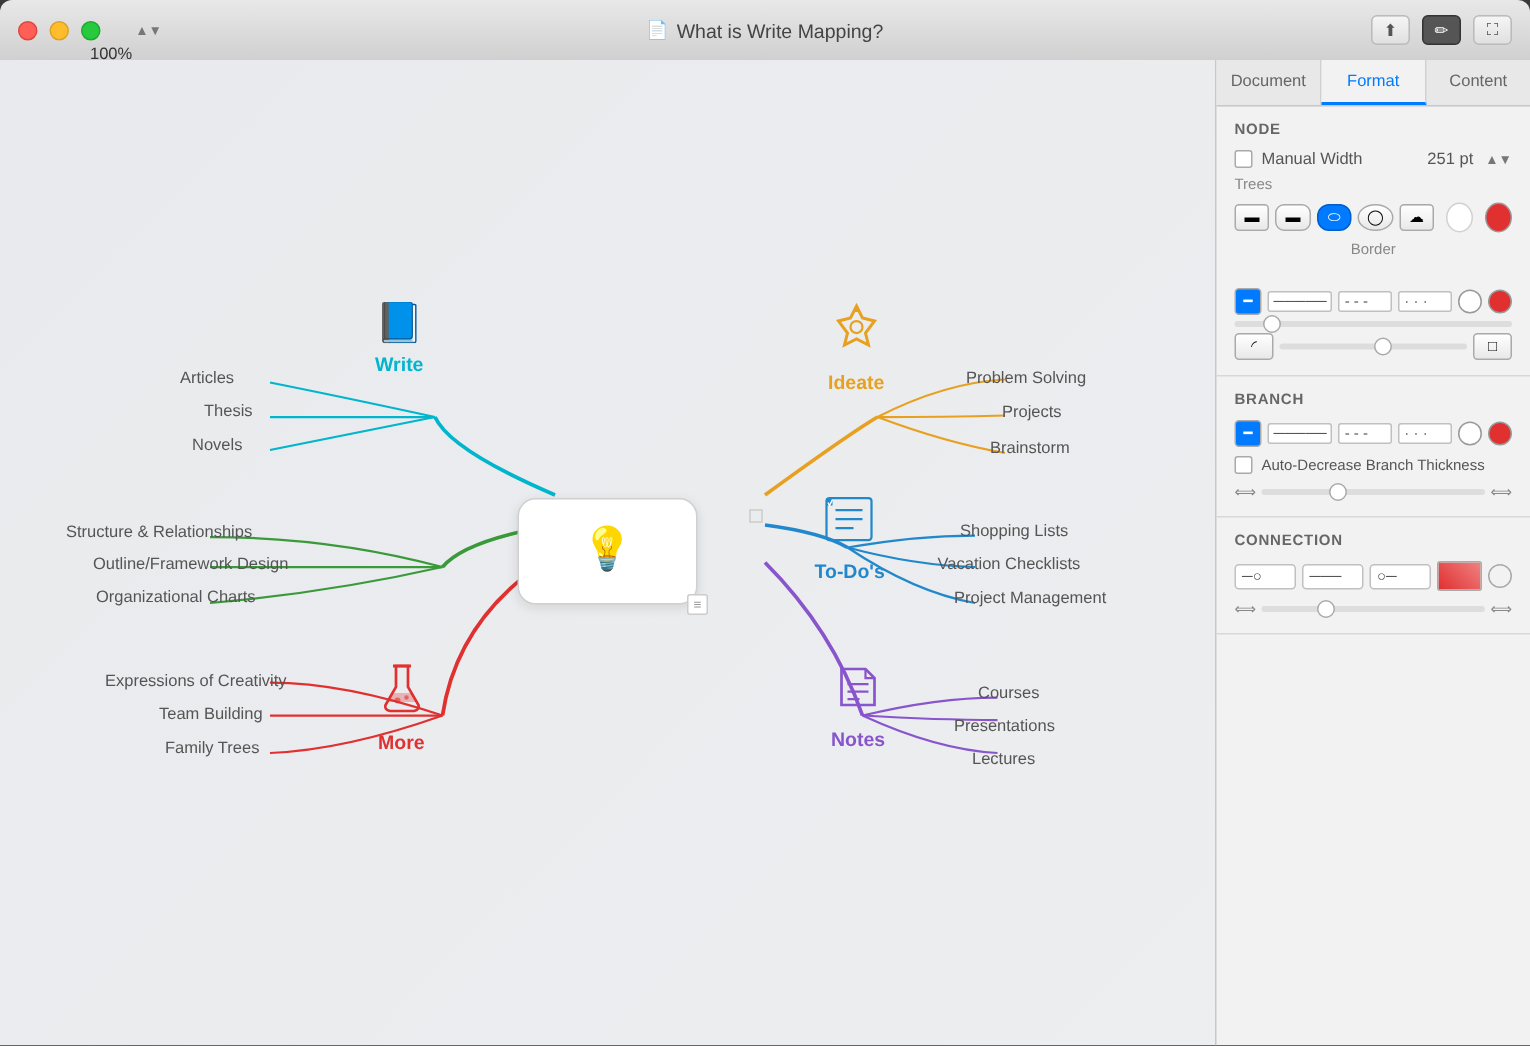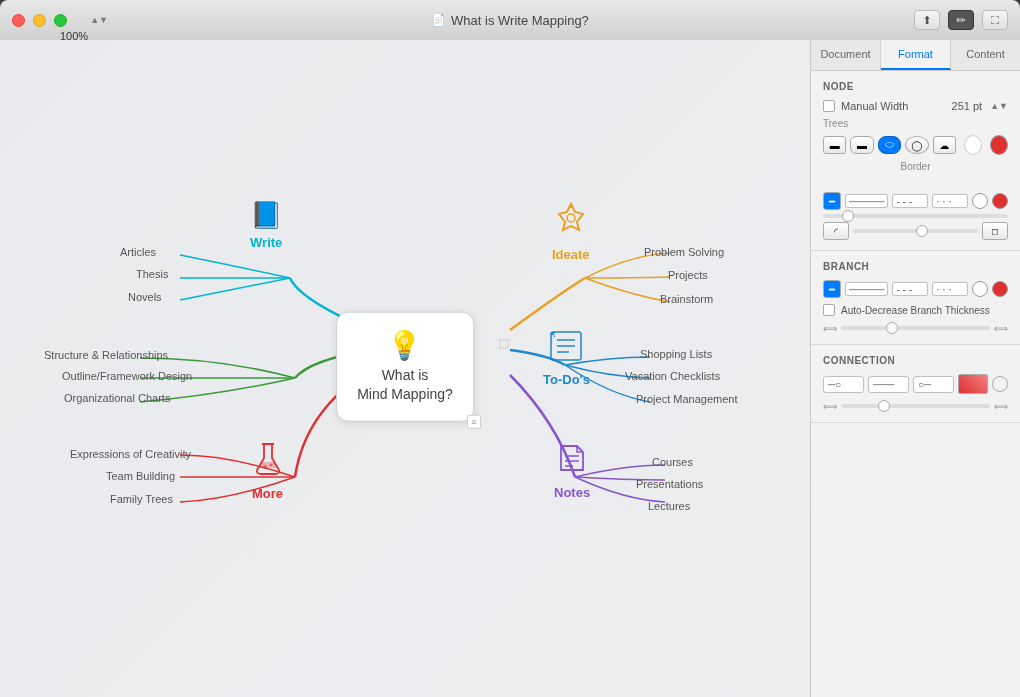--- a/index.html
+++ b/index.html
@@ -312,24 +312,20 @@
       <path d="M 575 437 Q 625 425 665 425" stroke="#8855cc" stroke-width="1.5" fill="none"></path>
       <path d="M 575 437 Q 625 440 665 440" stroke="#8855cc" stroke-width="1.5" fill="none"></path>
       <path d="M 575 437 Q 625 460 665 462" stroke="#8855cc" stroke-width="1.5" fill="none"></path>
 
       <rect x="362" y="300" width="8" height="8" fill="none" stroke="#ccc" stroke-width="1"></rect>
       <rect x="500" y="300" width="8" height="8" fill="none" stroke="#ccc" stroke-width="1"></rect>
     </svg>
 
     <div class="center-node">
       <div class="center-node-icon">💡</div>
-      <div class="center-node-text">
-        <span>What is</span><br>
-        <span>Mind Mapping?</span>
-      </div>
       <div class="expand-btn">≡</div>
     </div>
 
     <div class="branch-node" style="left:250px;top:160px;">
       <div style="font-size:26px;margin-bottom:4px;">📘</div>
       <div class="branch-label write-color">Write</div>
     </div>
 
     <div class="leaf-label" style="position:absolute;left:120px;top:206px;">Articles</div>
     <div class="leaf-label" style="position:absolute;left:136px;top:228px;">Thesis</div>

